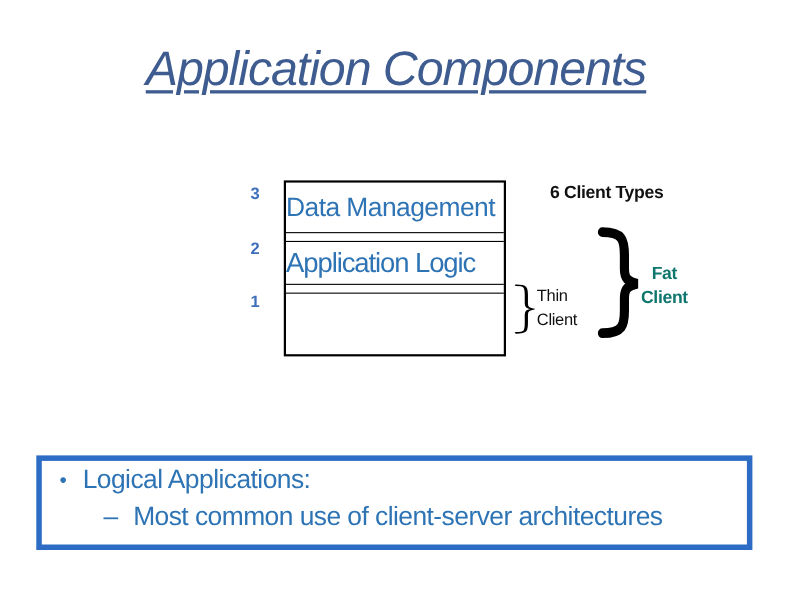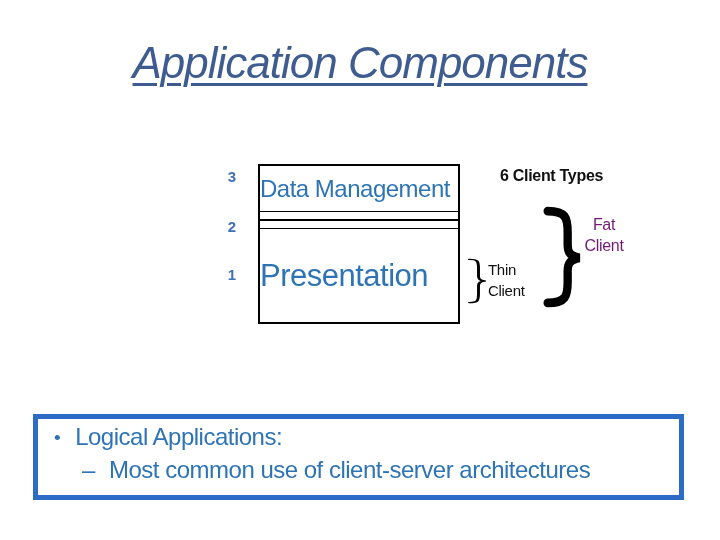--- a/index.html
+++ b/index.html
@@ -52,64 +52,64 @@
     white-space:nowrap;
   }
   .brace{position:absolute;}
   .thin-brace{left:466px;top:257px;width:20px;height:48px;}
   .fat-brace{left:541px;top:204px;width:40px;height:106px;}
   .thin-client-label{
     position:absolute;left:488px;top:259px;
     font-size:15px;line-height:21px;color:#111;letter-spacing:-0.3px;
   }
   .fat-client-label{
-    position:absolute;left:576px;top:214px;width:56px;text-align:center;
-    font-size:16px;line-height:21px;font-weight:normal;color:#701a75;letter-spacing:-0.3px;
+    position:absolute;left:576px;top:239px;width:56px;text-align:center;
+    font-size:16px;line-height:21px;font-weight:bold;color:#0f766e;letter-spacing:-0.3px;
   }
   
   .caption{
     position:absolute;left:236px;top:366px;width:230px;text-align:center;
     font-size:21px;font-weight:bold;color:#111;letter-spacing:-0.5px;
     white-space:nowrap;
   }
   
   .callout{
     position:absolute;left:33px;top:414px;width:651px;height:86px;
     border:5px solid #2c6cc5;box-sizing:border-box;
     background:#ffffff;
     padding:4px 0 0 16px;
   }
   .callout-line{
     color:#2e74b5;font-size:24px;letter-spacing:-0.5px;white-space:nowrap;
   }
   .callout-line1{display:flex;align-items:center;}
   .bullet{font-size:19px;margin-right:15px;position:relative;top:1px;}
-  .callout-line2{margin-left:28px;margin-top:5px;}
+  .callout-line2{margin-left:40px;margin-top:5px;}
   .dash{margin-right:8px;}
 </style>
 </head>
 <body>
 
 <div class="slide">
 
   <div class="title">Application Components</div>
 
   <div class="tier-number num-3">3</div>
   <div class="tier-number num-2">2</div>
   <div class="tier-number num-1">1</div>
 
   <div class="stack">
     <div class="tier tier-1">
       <span>Data Management</span>
     </div>
     <div class="sep"></div>
+    <div class="tier tier-2">
+      <span>Application Logic</span>
+    </div>
     <div class="sep"></div>
-    <div class="tier tier-3">
-      <span>Presentation</span>
-    </div>
   </div>
 
   <div class="client-types-heading">6 Client Types</div>
 
   <svg class="brace thin-brace" viewBox="0 0 24 120" preserveAspectRatio="none">
     <path d="M4 6 C14 6 15 10 15 28 L15 48 C15 56 17 58 22 60 C17 62 15 64 15 72 L15 92 C15 110 14 114 4 114" fill="none" stroke="#000" stroke-width="3.5" stroke-linecap="round"></path>
   </svg>
   <div class="thin-client-label">
     <div>Thin</div>
     <div>Client</div>

